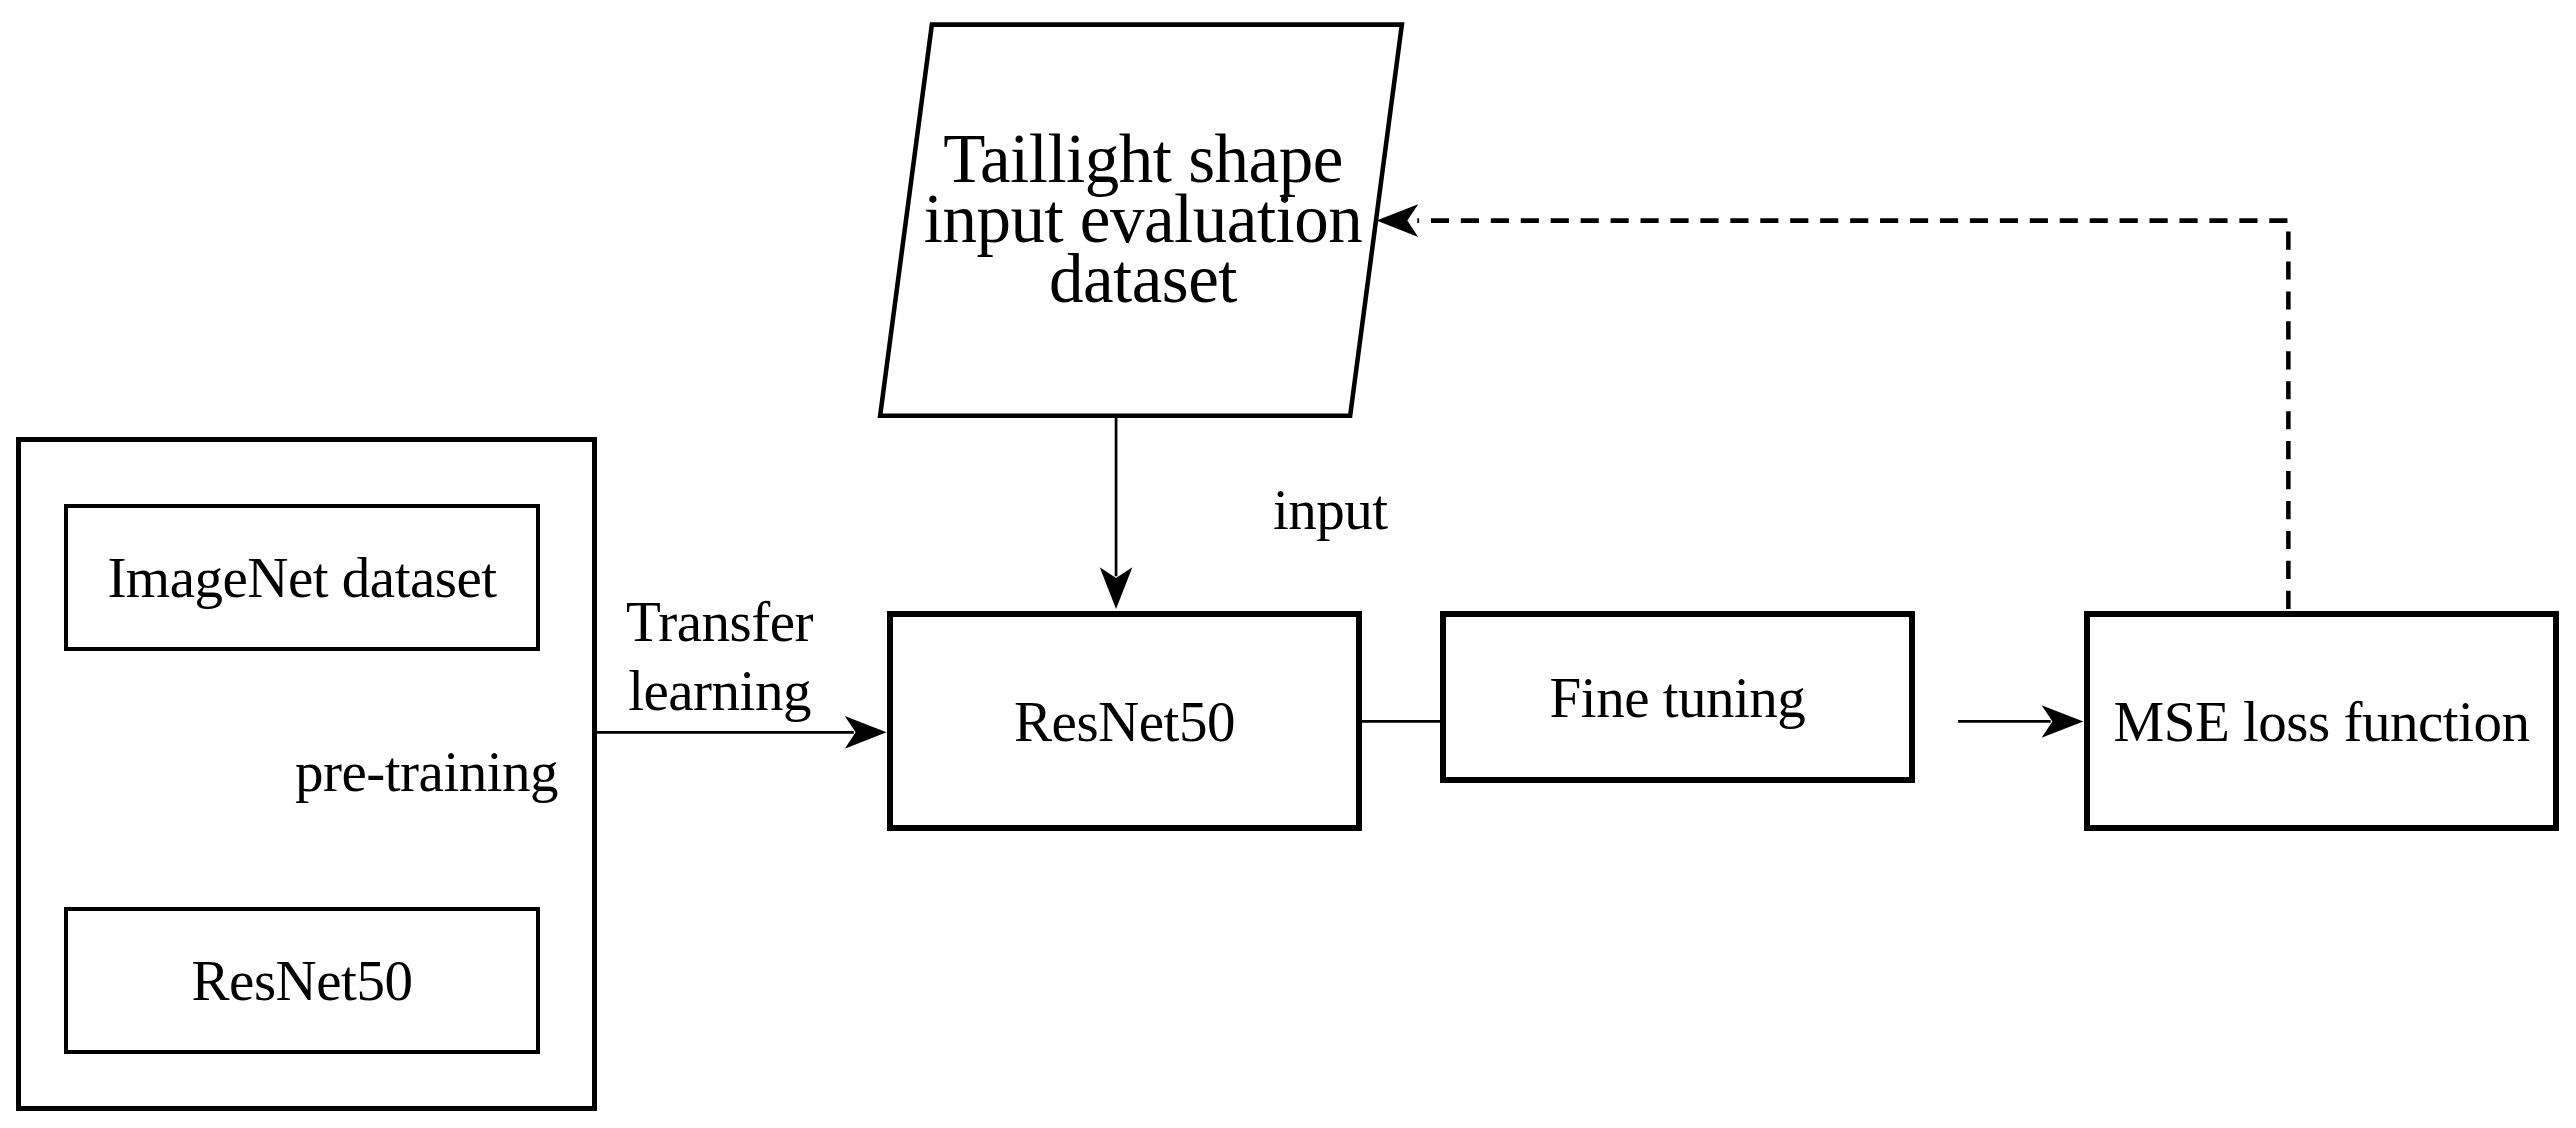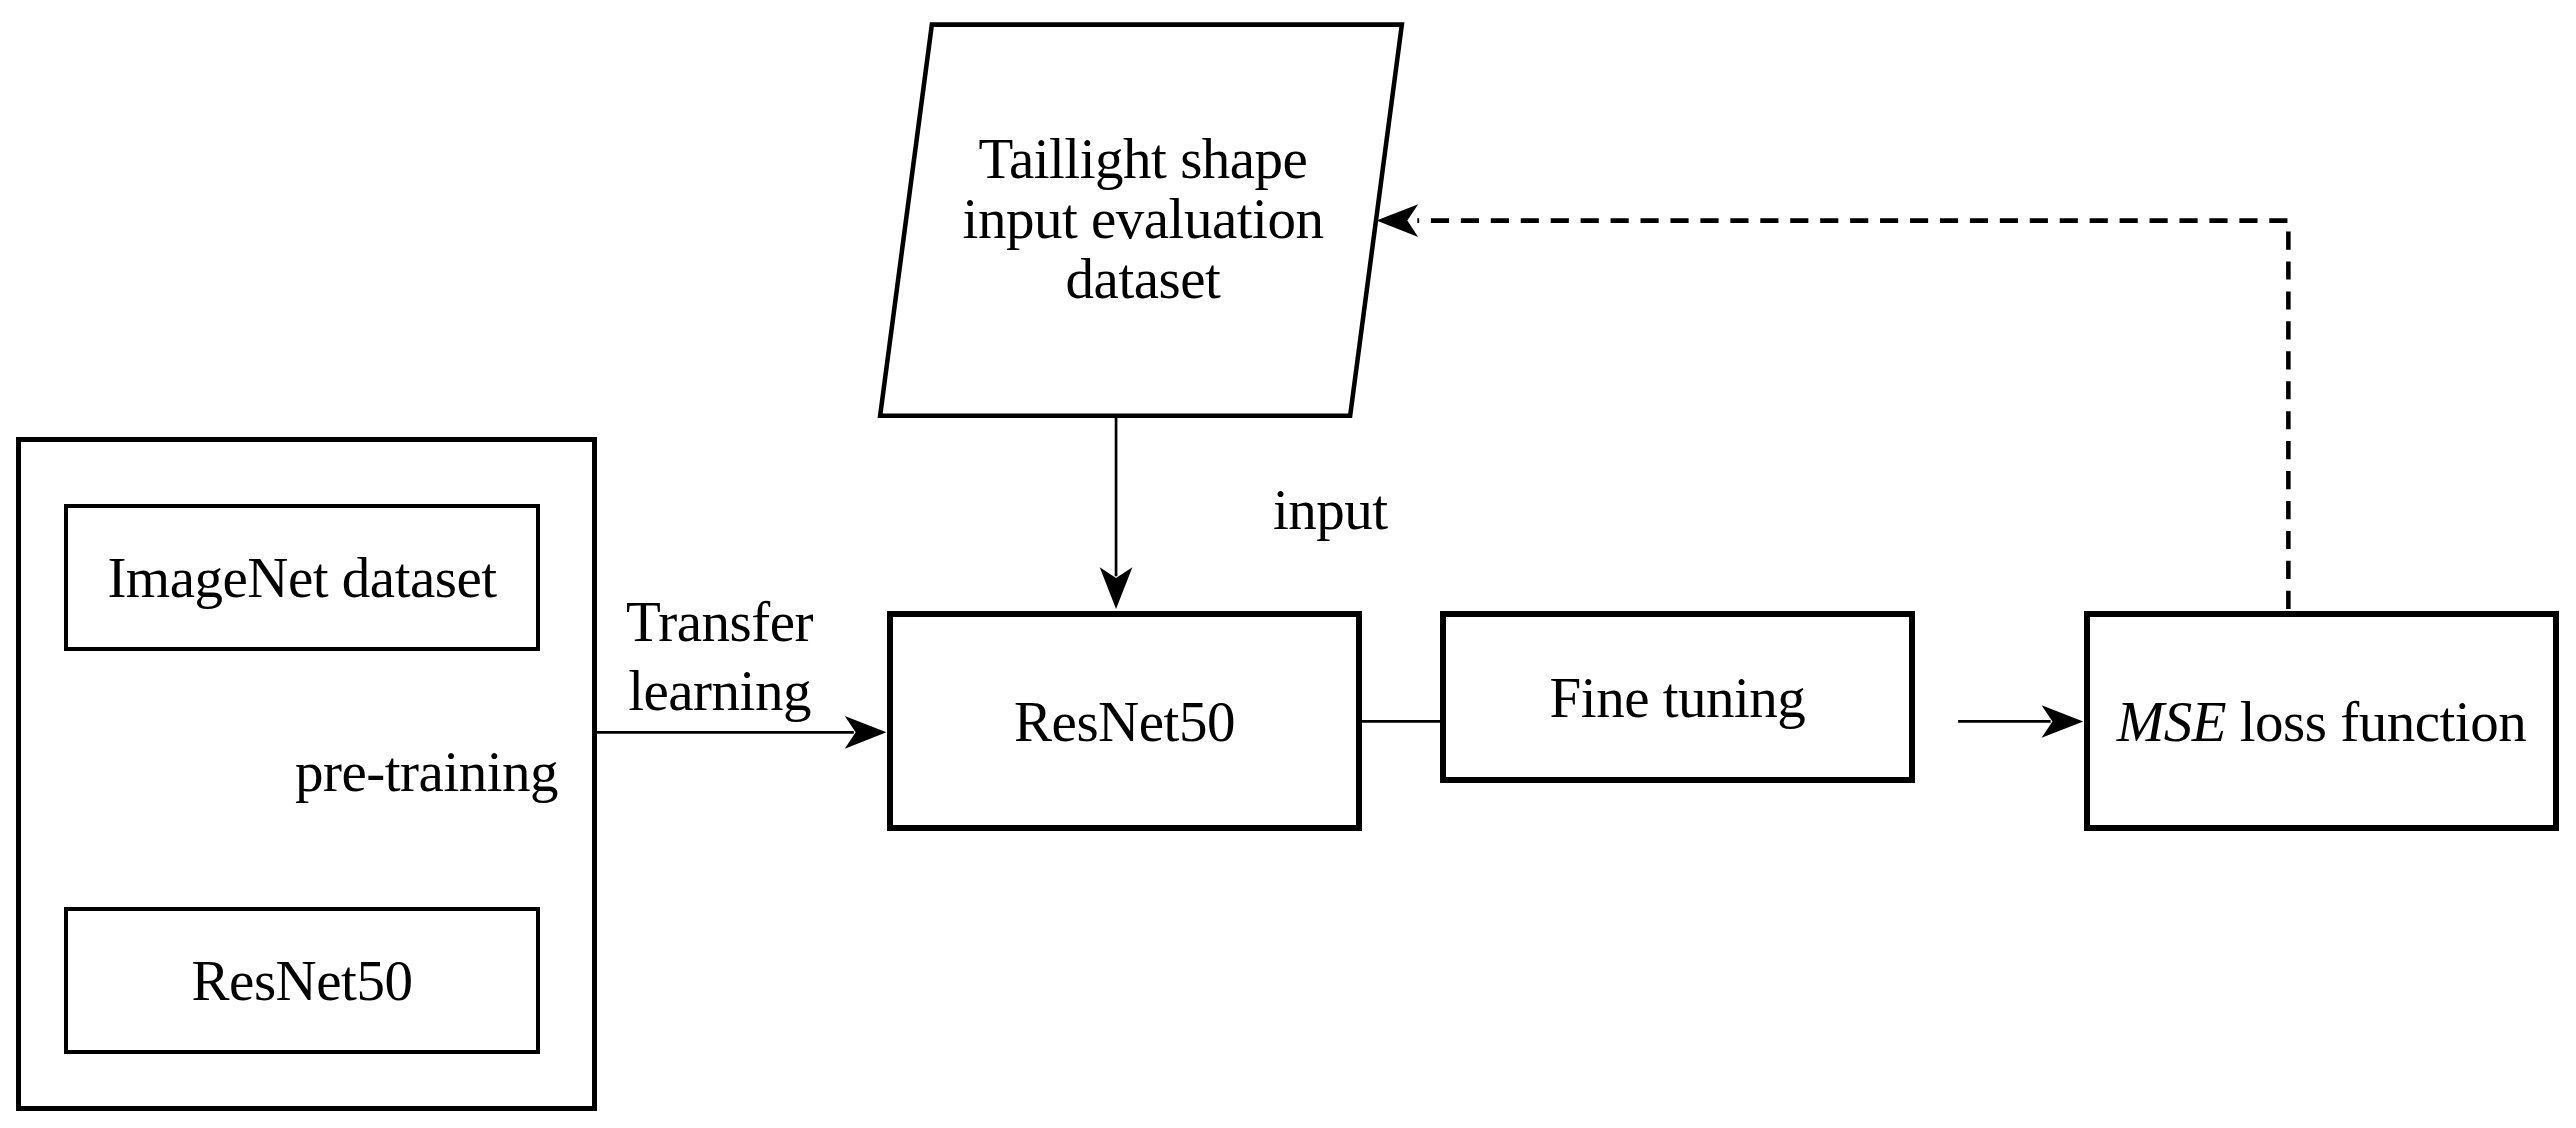--- a/index.html
+++ b/index.html
@@ -46,29 +46,29 @@
     font-size:57px;
     letter-spacing:-0.5px;
     white-space:nowrap;
   }
   .para-label{
     position:absolute;
     left:907px;
     top:129px;
     width:472px;
     text-align:center;
-    font-size:57px;
+    font-size:69px;
     line-height:60px;
     letter-spacing:-0.5px;
   }
   .two-line{
     text-align:center;
     line-height:69px;
   }
-  .mse-italic{font-style:italic;}
+  .mse-italic{}
   .mse-rest{margin-left:0.24em;}
 </style>
 </head>
 <body>
 
 <div class="canvas">
 
   <svg class="wires" viewBox="0 0 2839 1244" xmlns="http://www.w3.org/2000/svg">
 
     <polygon points="1027,27 1545,27 1488,458 970,458" fill="#ffffff" stroke="#000000" stroke-width="5"></polygon>

